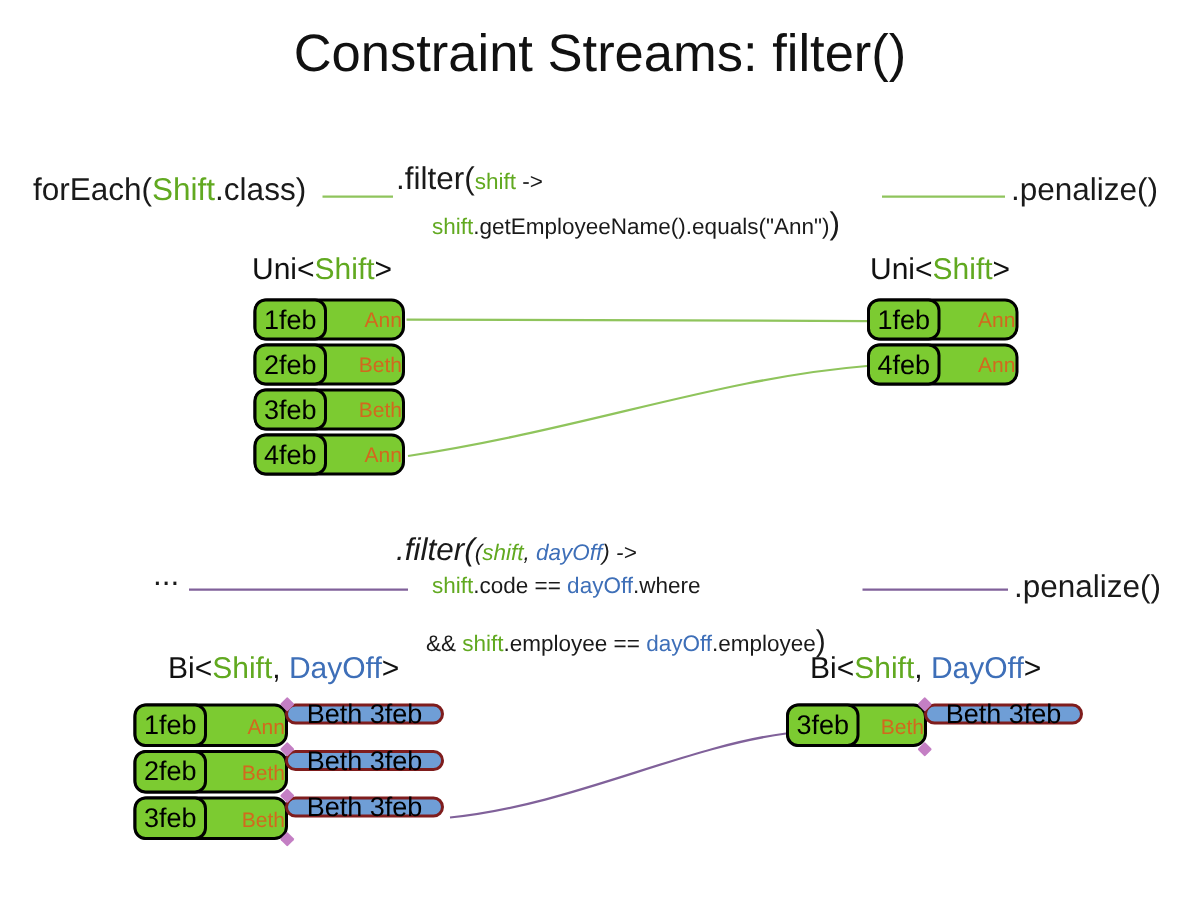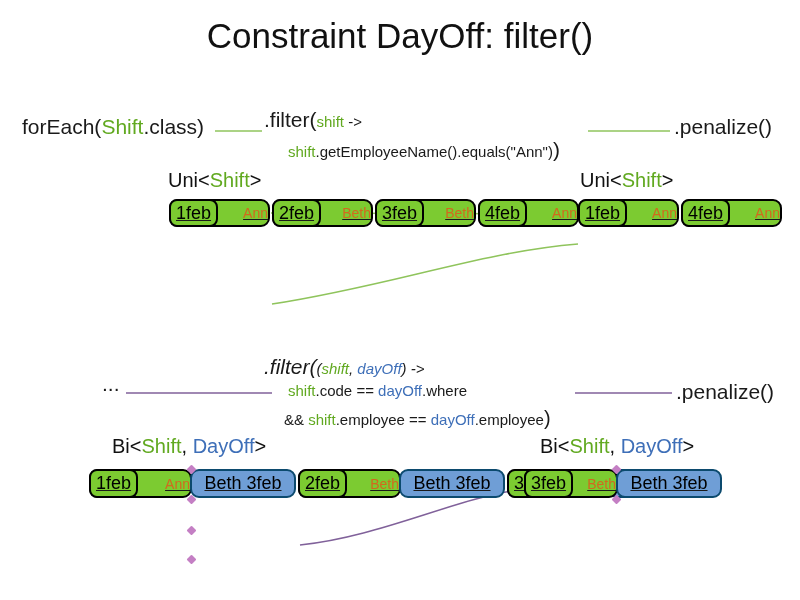--- a/index.html
+++ b/index.html
@@ -8,31 +8,31 @@
   .title{position:absolute;top:16px;left:0;width:100%;text-align:center;font-size:35px;color:#111;}
   .subtitle{position:absolute;top:64px;left:0;width:100%;text-align:center;font-size:14px;color:#111;}
   .code{position:absolute;font-size:21px;white-space:nowrap;color:#1a1a1a;}
   .sm{font-size:15px;}
   .lg{font-size:21px;}
   .lg2{font-size:20px;}
   .green-t{color:var(--green-text,#61a920);}
   .blue-t{color:var(--blue-text,#3e6fb8);}
   .hdr{position:absolute;font-size:20px;white-space:nowrap;color:#111;text-align:right;}
   svg.overlay{position:absolute;left:0;top:0;width:800px;height:600px;pointer-events:none;}
-  .tbl{position:absolute;display:flex;flex-direction:row;gap:2px;text-decoration:underline;}
+  .tbl{position:absolute;display:flex;flex-direction:column;gap:2px;}
   .row{display:flex;height:29px;}
   .shift-part{display:flex;align-items:center;background:var(--green-fill,#7ccb31);
               border:2px solid #000;border-radius:9px;box-sizing:border-box;height:29px;}
   .uni .shift-part{width:101px;height:28px;}
   .date-pill{display:flex;align-items:center;justify-content:center;background:var(--green-fill,#7ccb31);
              border:2px solid #000;border-radius:8px;height:100%;margin:-2px 0 -2px -2px;
              padding:0 5px;font-size:18px;color:#000;box-sizing:content-box;}
   .emp{flex:1;text-align:right;font-size:14px;color:var(--orange-text,#d2691e);}
   .dayoff-cell{display:flex;align-items:center;justify-content:center;background:var(--blue-fill,#6f9ed6);
-               border:2px solid #0c4a6e;border-radius:9px;box-sizing:border-box;height:29px;width:106px;
+               border:2px solid #7f1d1d;border-radius:9px;box-sizing:border-box;height:14px;width:106px;
                margin-left:-2px;font-size:18px;color:#000;}
   .bi-left .shift-part{width:103px;}
   .bi-right .shift-part{width:94px;}
   .diamond{position:absolute;width:7px;height:7px;background:var(--diamond,#c47fc4);
            transform:rotate(45deg);border-radius:1px;}
 </style>
 </head>
 <body>
 
 <div class="slide">
@@ -40,21 +40,21 @@
   <svg class="overlay">
     <line x1="215" y1="131" x2="262" y2="131" stroke-width="1.5" stroke="#8fc45c"></line>
     <line x1="588" y1="131" x2="670" y2="131" stroke-width="1.5" stroke="#8fc45c"></line>
     <line x1="271" y1="213" x2="578" y2="214" stroke-width="1.5" stroke="#8fc45c"></line>
     <path d="M272,304 C390,286 480,252 578,244" fill="none" stroke-width="1.5" stroke="#8fc45c"></path>
     <line x1="126" y1="393" x2="272" y2="393" stroke-width="1.5" stroke="#80619a"></line>
     <line x1="575" y1="393" x2="672" y2="393" stroke-width="1.5" stroke="#80619a"></line>
     <path d="M300,545 C380,537 455,498 524,489" fill="none" stroke-width="1.5" stroke="#80619a"></path>
   </svg>
 
-  <div class="title">Constraint DayOff: filter()</div>
+  <div class="title">Constraint Streams: filter()</div>
 
   <div class="code" style="left:22px;top:115px;"><span>forEach(</span><span class="green-t">Shift</span><span>.class)</span></div>
 
   <div class="code" style="left:264px;top:108px;"><span>.filter(</span><span class="sm green-t">shift</span><span class="sm"> -&gt;</span></div>
 
   <div class="code sm" style="left:288px;top:138px;"><span class="green-t">shift</span><span>.getEmployeeName().equals("Ann")</span><span class="lg">)</span></div>
 
   <div class="code" style="left:674px;top:115px;">.penalize()</div>
 
   <div class="hdr" style="left:168px;top:169px;"><span>Uni&lt;</span><span class="green-t">Shift</span><span>&gt;</span></div>
@@ -89,21 +89,21 @@
         <span class="emp">Ann</span>
       </div>
   </div>
 
   <div class="code" style="left:102px;top:372px;">...</div>
 
   <div class="code" style="left:264px;top:355px;font-style:italic;"><span>.filter(</span><span class="sm">(</span><span class="sm green-t">shift</span><span class="sm">, </span><span class="sm blue-t">dayOff</span><span class="sm">) -&gt;</span></div>
 
   <div class="code sm" style="left:288px;top:382px;"><span class="green-t">shift</span><span>.code == </span><span class="blue-t">dayOff</span><span>.where</span></div>
 
-  <div class="code sm" style="left:284px;top:407px;"><span>&amp;&amp; </span><span class="green-t">shift</span><span>.employee == </span><span class="blue-t">dayOff</span><span>.employee</span><span class="lg2">)</span></div>
+  <div class="code sm" style="left:284px;top:417px;"><span>&amp;&amp; </span><span class="green-t">shift</span><span>.employee == </span><span class="blue-t">dayOff</span><span>.employee</span><span class="lg2">)</span></div>
 
   <div class="code" style="left:676px;top:380px;">.penalize()</div>
 
   <div class="hdr" style="left:112px;top:435px;"><span>Bi&lt;</span><span class="green-t">Shift</span><span>, </span><span class="blue-t">DayOff</span><span>&gt;</span></div>
   <div class="hdr" style="left:540px;top:435px;"><span>Bi&lt;</span><span class="green-t">Shift</span><span>, </span><span class="blue-t">DayOff</span><span>&gt;</span></div>
 
   <div class="tbl bi-left" style="left:89px;top:469px;">
     <div class="row">
         <div class="shift-part">
           <span class="date-pill">1feb</span>

